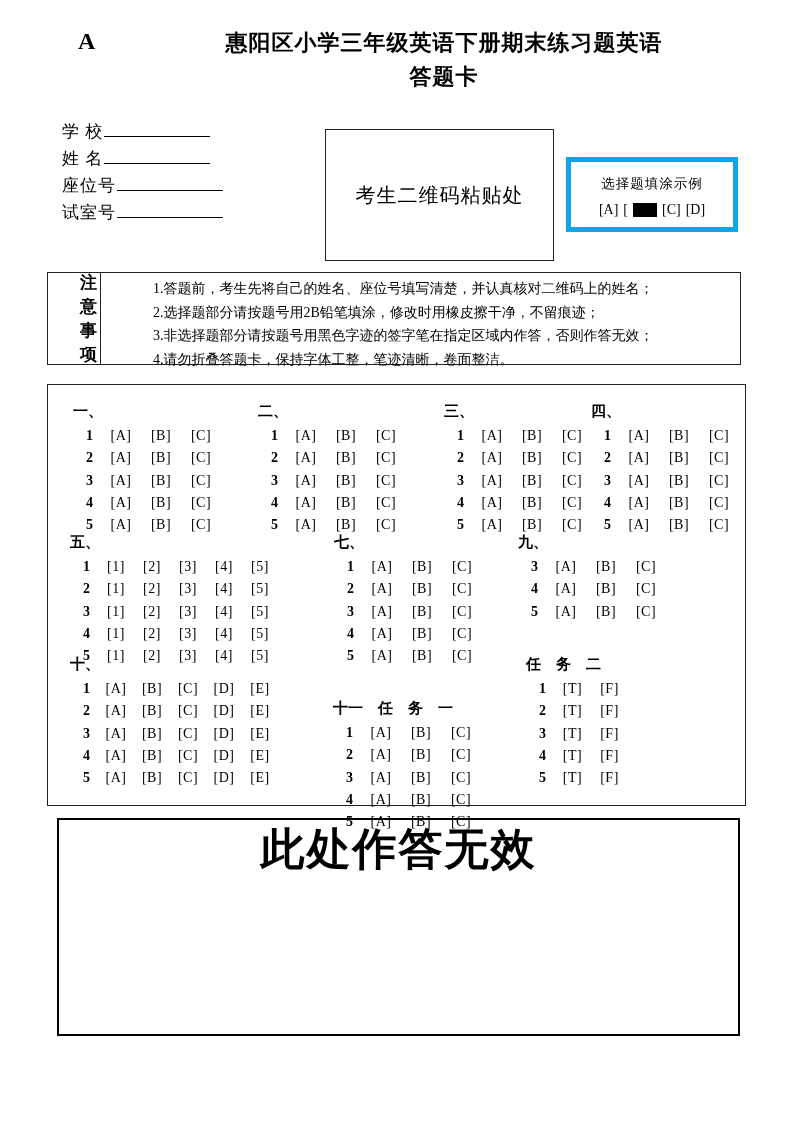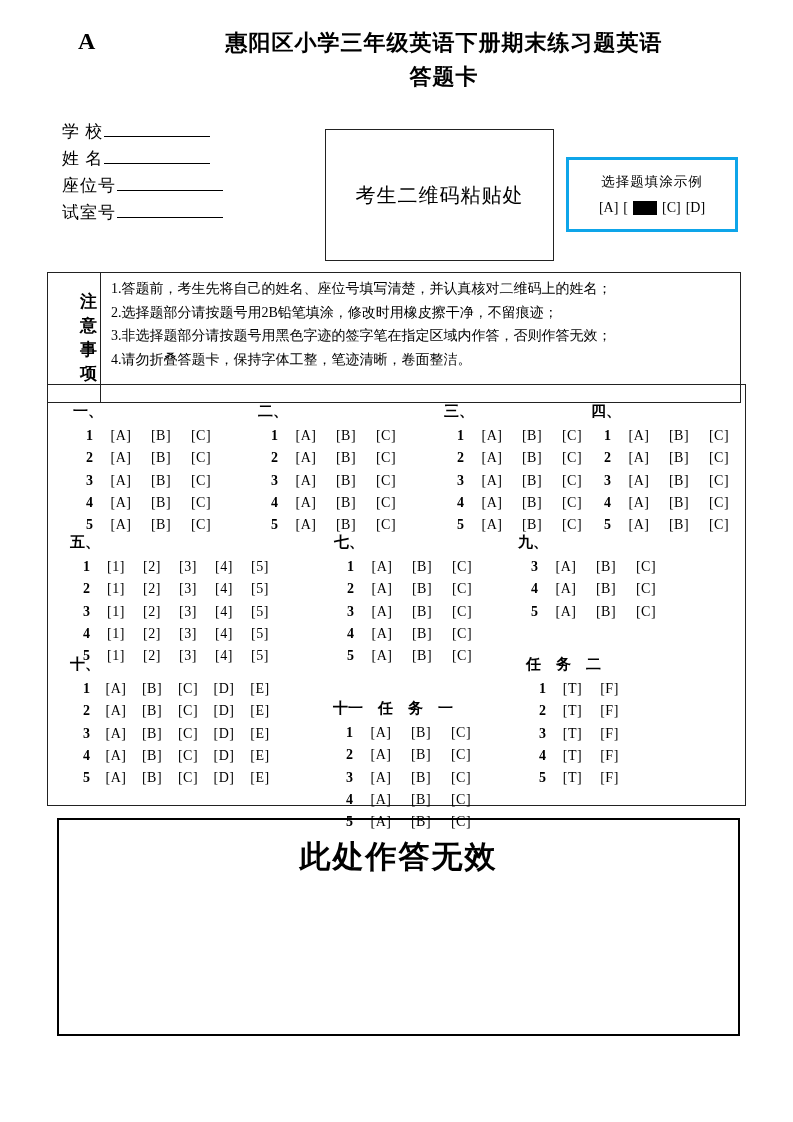--- a/index.html
+++ b/index.html
@@ -38,32 +38,32 @@
   
   .qr-box {
     position: absolute; left: 325px; top: 129px; width: 229px; height: 132px;
     border: 1px solid #222;
     display: flex; align-items: center; justify-content: center;
     font-size: 20px; letter-spacing: 1px;
   }
   
   .example-box {
     position: absolute; left: 566px; top: 157px; width: 172px; height: 75px;
-    border: 3px solid #0ea5e9; text-align: center;
+    border: 5px solid #0ea5e9; text-align: center;
   }
   .example-box .ex-title { font-size: 13.5px; margin-top: 13px; letter-spacing: 1px; }
   .example-box .ex-opts {
     margin-top: 9px; font-size: 14px;
     display: flex; align-items: center; justify-content: center; gap: 5px;
   }
   .ex-fill { display: inline-block; width: 24px; height: 14px; background: #000; }
   
   .notice-box {
-    position: absolute; left: 47px; top: 272px; width: 694px; height: 131px;
-    border: 1px solid #222; display: flex;
+    position: absolute; left: 47px; top: 272px; width: 694px; height: 93px;
+    border: 1px solid #222; display: flex; gap: 42px;
   }
   .notice-head {
     width: 53px; border-right: 1px solid #222;
     display: flex; align-items: center; justify-content: flex-end;
   }
   .notice-head .chars {
     width: 19px; margin-right: 1px;
     font-size: 17px; font-weight: bold; line-height: 24px;
     word-break: break-all;
     font-family: "Liberation Sans", "DejaVu Sans", sans-serif;
@@ -95,23 +95,22 @@
   #sec-wu  { left: 22px; }  #sec-qi  { left: 286px; } #sec-jiu { left: 470px; }
   #sec-shi { left: 22px; }  #sec-shiyi { left: 285px; margin-top: 44px; } #sec-renwu2 { left: 478px; }
   #sec-wu .opt, #sec-shi .opt { width: 36px; }
   #sec-renwu2 .opt { width: 37px; }
   
   .invalid-box {
     position: absolute; left: 57px; top: 818px; width: 683px; height: 218px;
     border: 2px solid #000; text-align: center;
   }
   .invalid-box .invalid-text {
-    margin-top: 16px;
-    font-family: "Liberation Sans", "DejaVu Sans", sans-serif;
-    font-weight: bold; font-size: 31px; letter-spacing: 2px;
+    font-family: "Liberation Sans", "DejaVu Sans", sans-serif;
+    font-weight: bold; font-size: 44px; letter-spacing: 2px;
   }
 </style>
 </head>
 <body>
 
 <div class="form-code">A</div>
 <div class="title-block">
   <div>惠阳区小学三年级英语下册期末练习题英语</div>
   <div>答题卡</div>
 </div>

